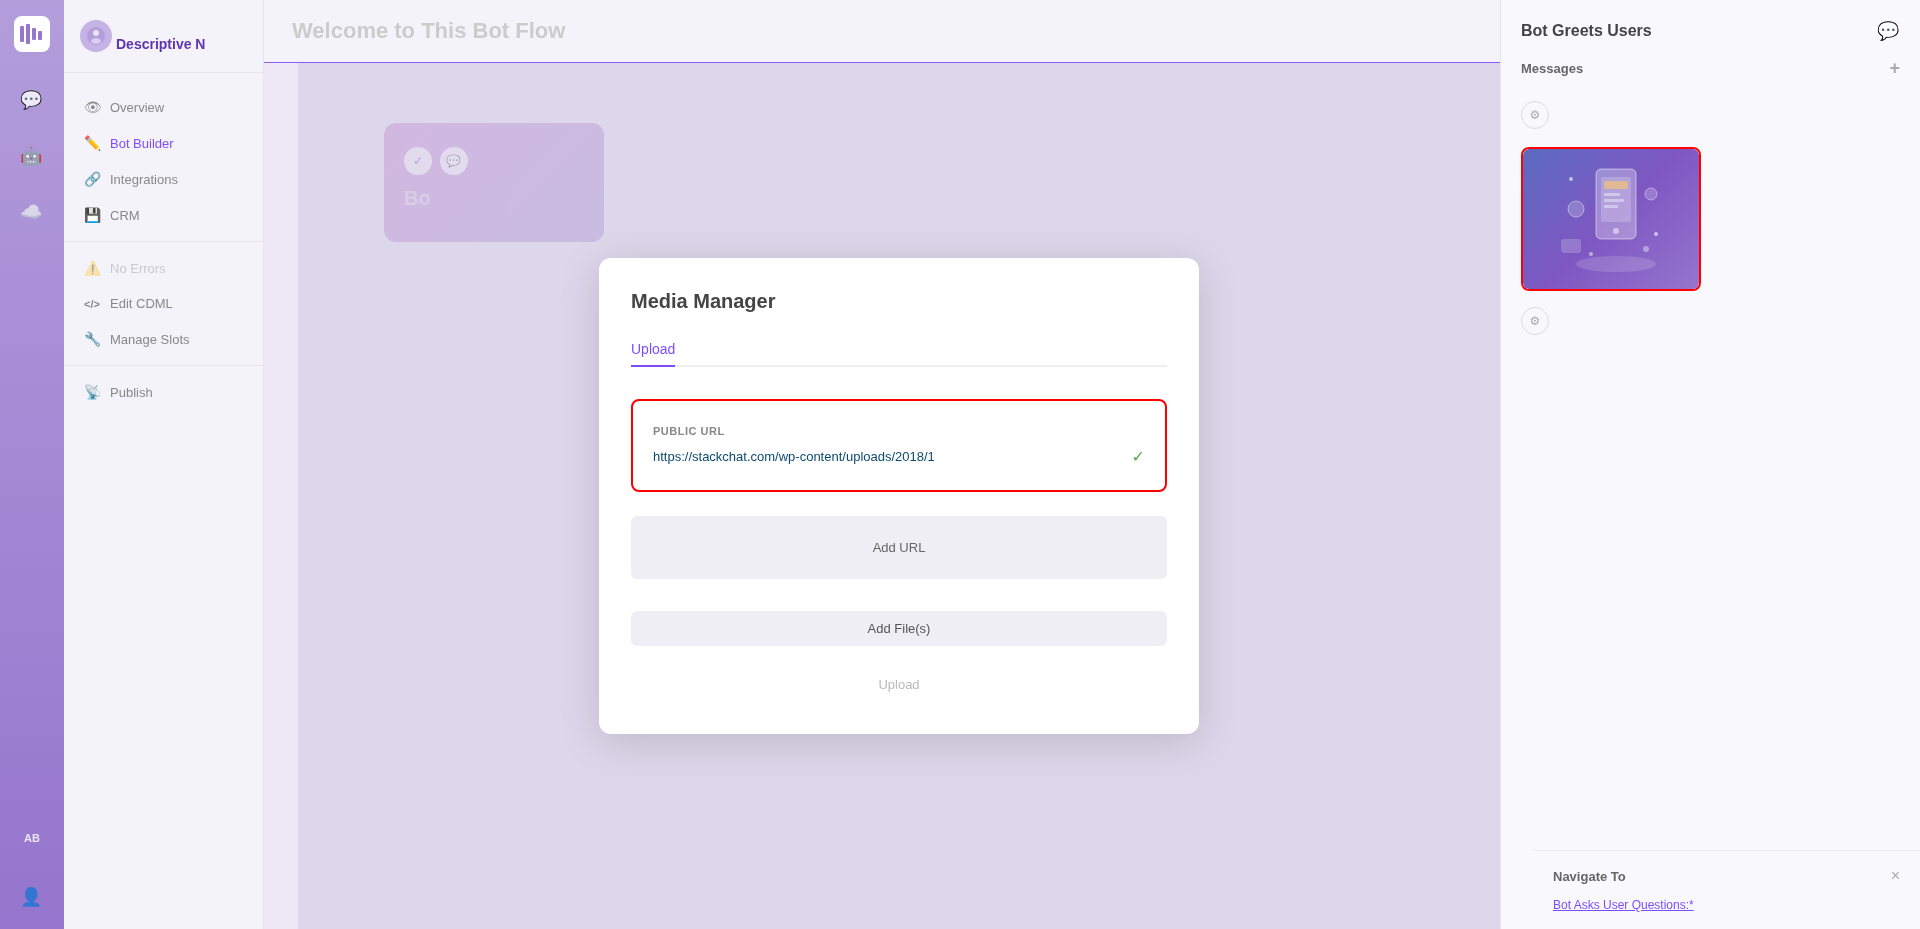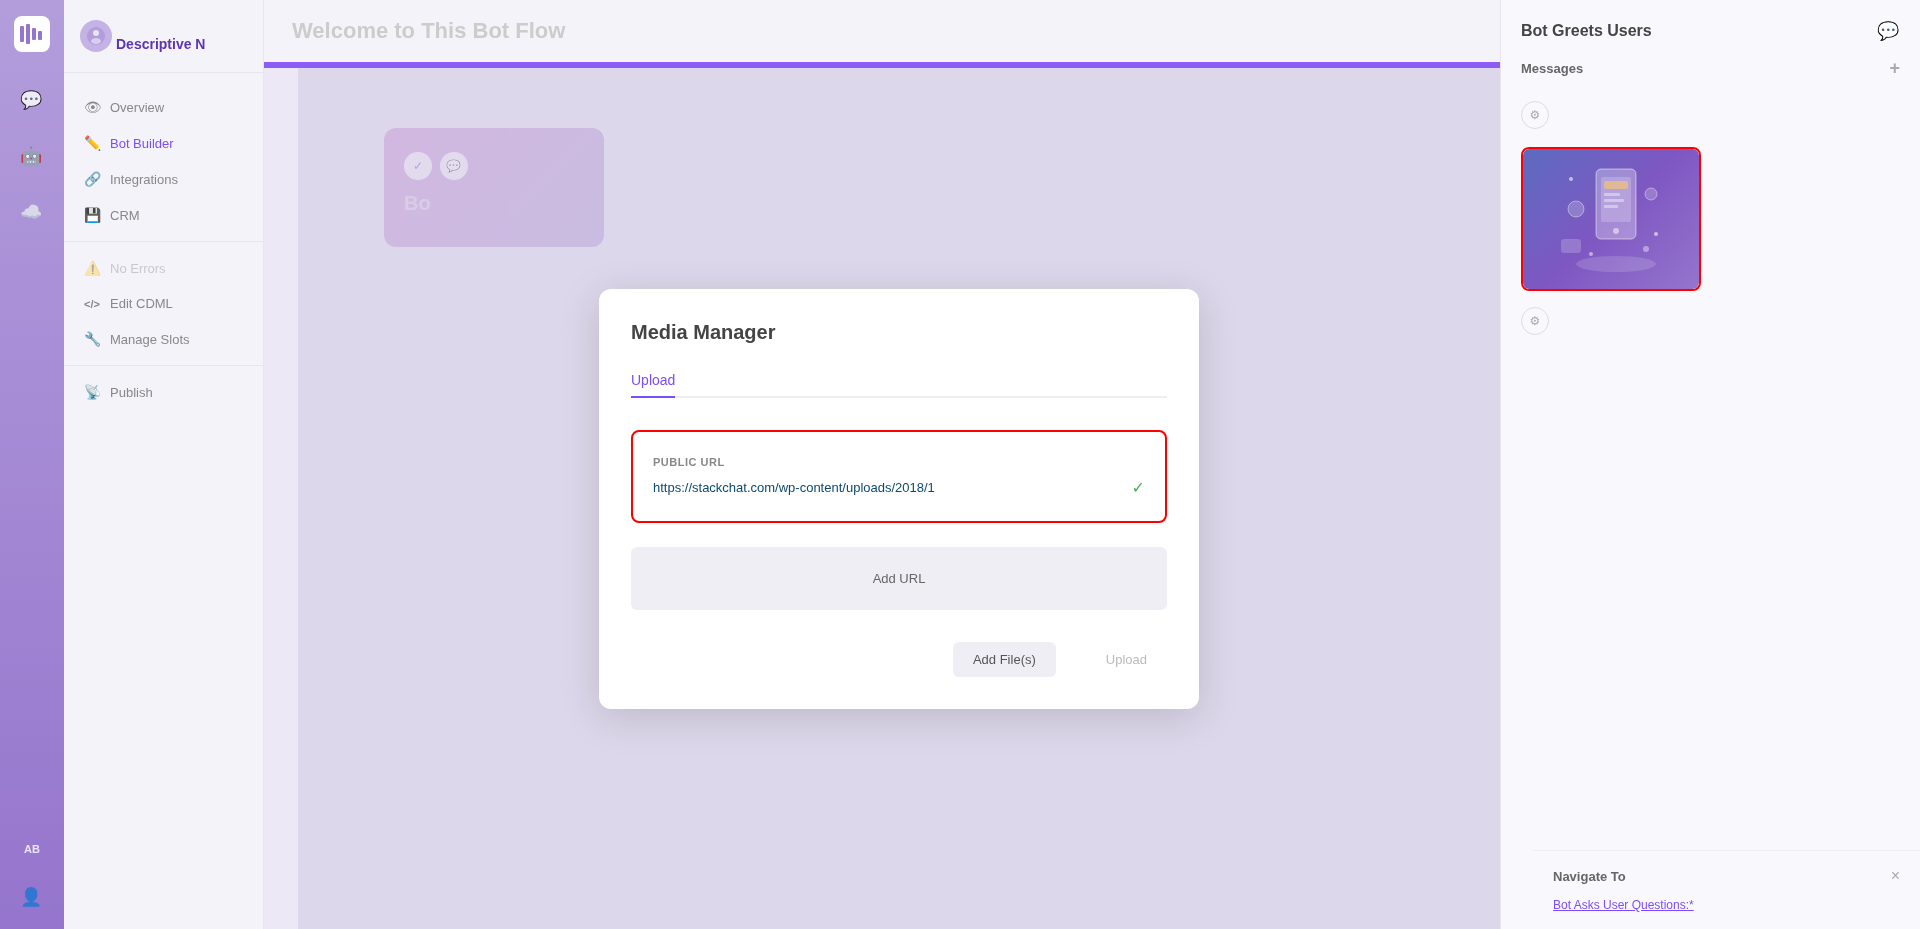--- a/index.html
+++ b/index.html
@@ -26,21 +26,21 @@
     .sidebar-icon {
       width: 32px; height: 32px;
       display: flex; align-items: center; justify-content: center;
       color: rgba(255,255,255,0.8);
       font-size: 18px;
       cursor: pointer;
       border-radius: 6px;
     }
     .sidebar-bottom {
       margin-top: auto;
-      display: flex; flex-direction: column; align-items: center; gap: 16px;
+      display: flex; flex-direction: column; align-items: center; gap: 27px;
     }
 
     
     .left-nav {
       width: 200px;
       background: #f5f3fa;
       padding: 20px 0;
       border-right: 1px solid #e8e4f0;
       flex-shrink: 0;
     }
@@ -74,21 +74,21 @@
     .main {
       flex: 1;
       display: flex;
       flex-direction: column;
       position: relative;
       overflow: hidden;
     }
     .main-header {
       padding: 18px 28px;
       background: #f5f3fa;
-      border-bottom: 6px solid #8b5cf6;
+      border-bottom: 1px solid #8b5cf6;
     }
     .main-header h1 {
       font-size: 22px; font-weight: 600; color: #ccc;
     }
     .canvas-area {
       flex: 1;
       background: #ece8f5;
       position: relative;
       overflow: hidden;
     }
@@ -262,21 +262,21 @@
       padding: 24px;
       background: #f0eef5;
       border: none;
       border-radius: 6px;
       font-size: 13px; color: #666;
       cursor: pointer;
       text-align: center;
     }
 
     .modal-footer {
-      display: flex; justify-content: flex-end; gap: 30px; margin-top: 32px;
+      display: flex; justify-content: space-between; gap: 21px; margin-top: 32px; flex-direction: column;
     }
     .btn-add-files {
       padding: 10px 20px;
       background: #f0eef5;
       border: none; border-radius: 6px;
       font-size: 13px; color: #555;
       cursor: pointer;
     }
     .btn-upload {
       padding: 10px 20px;

